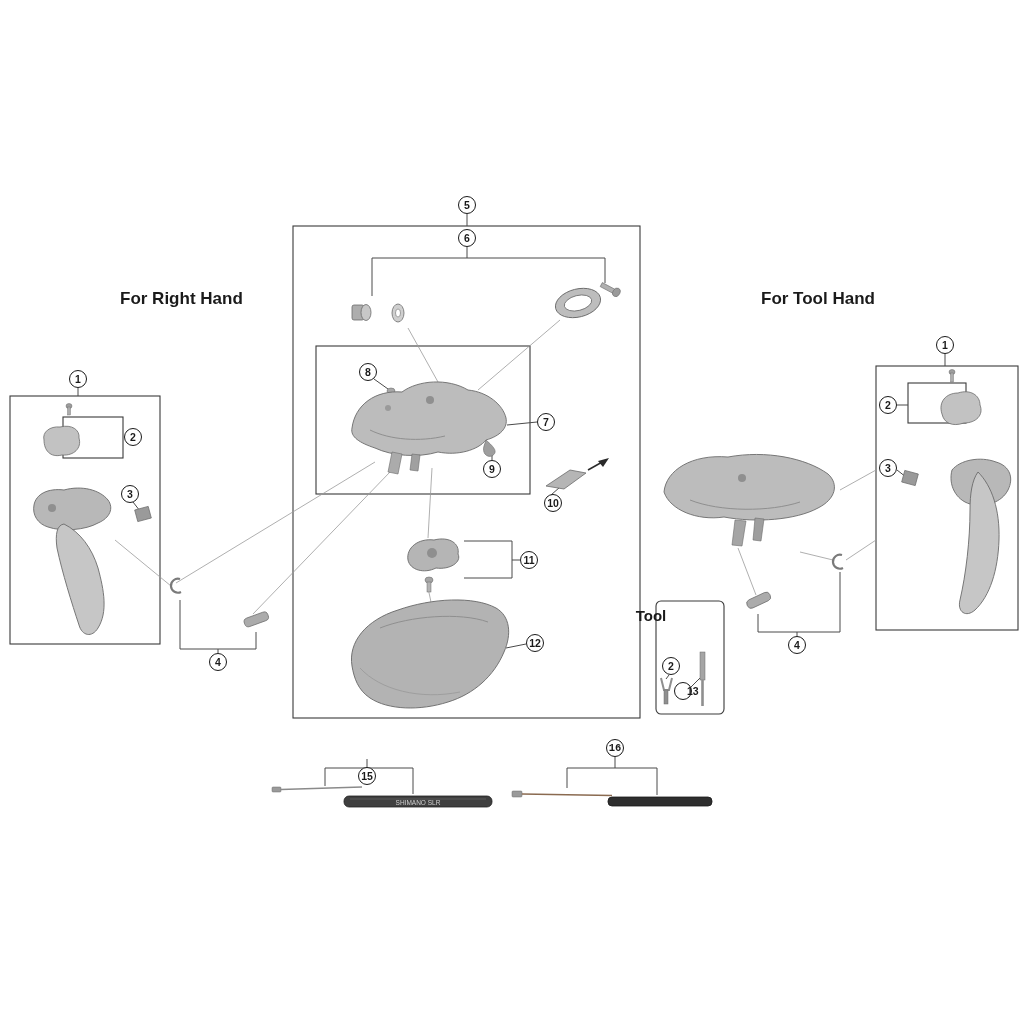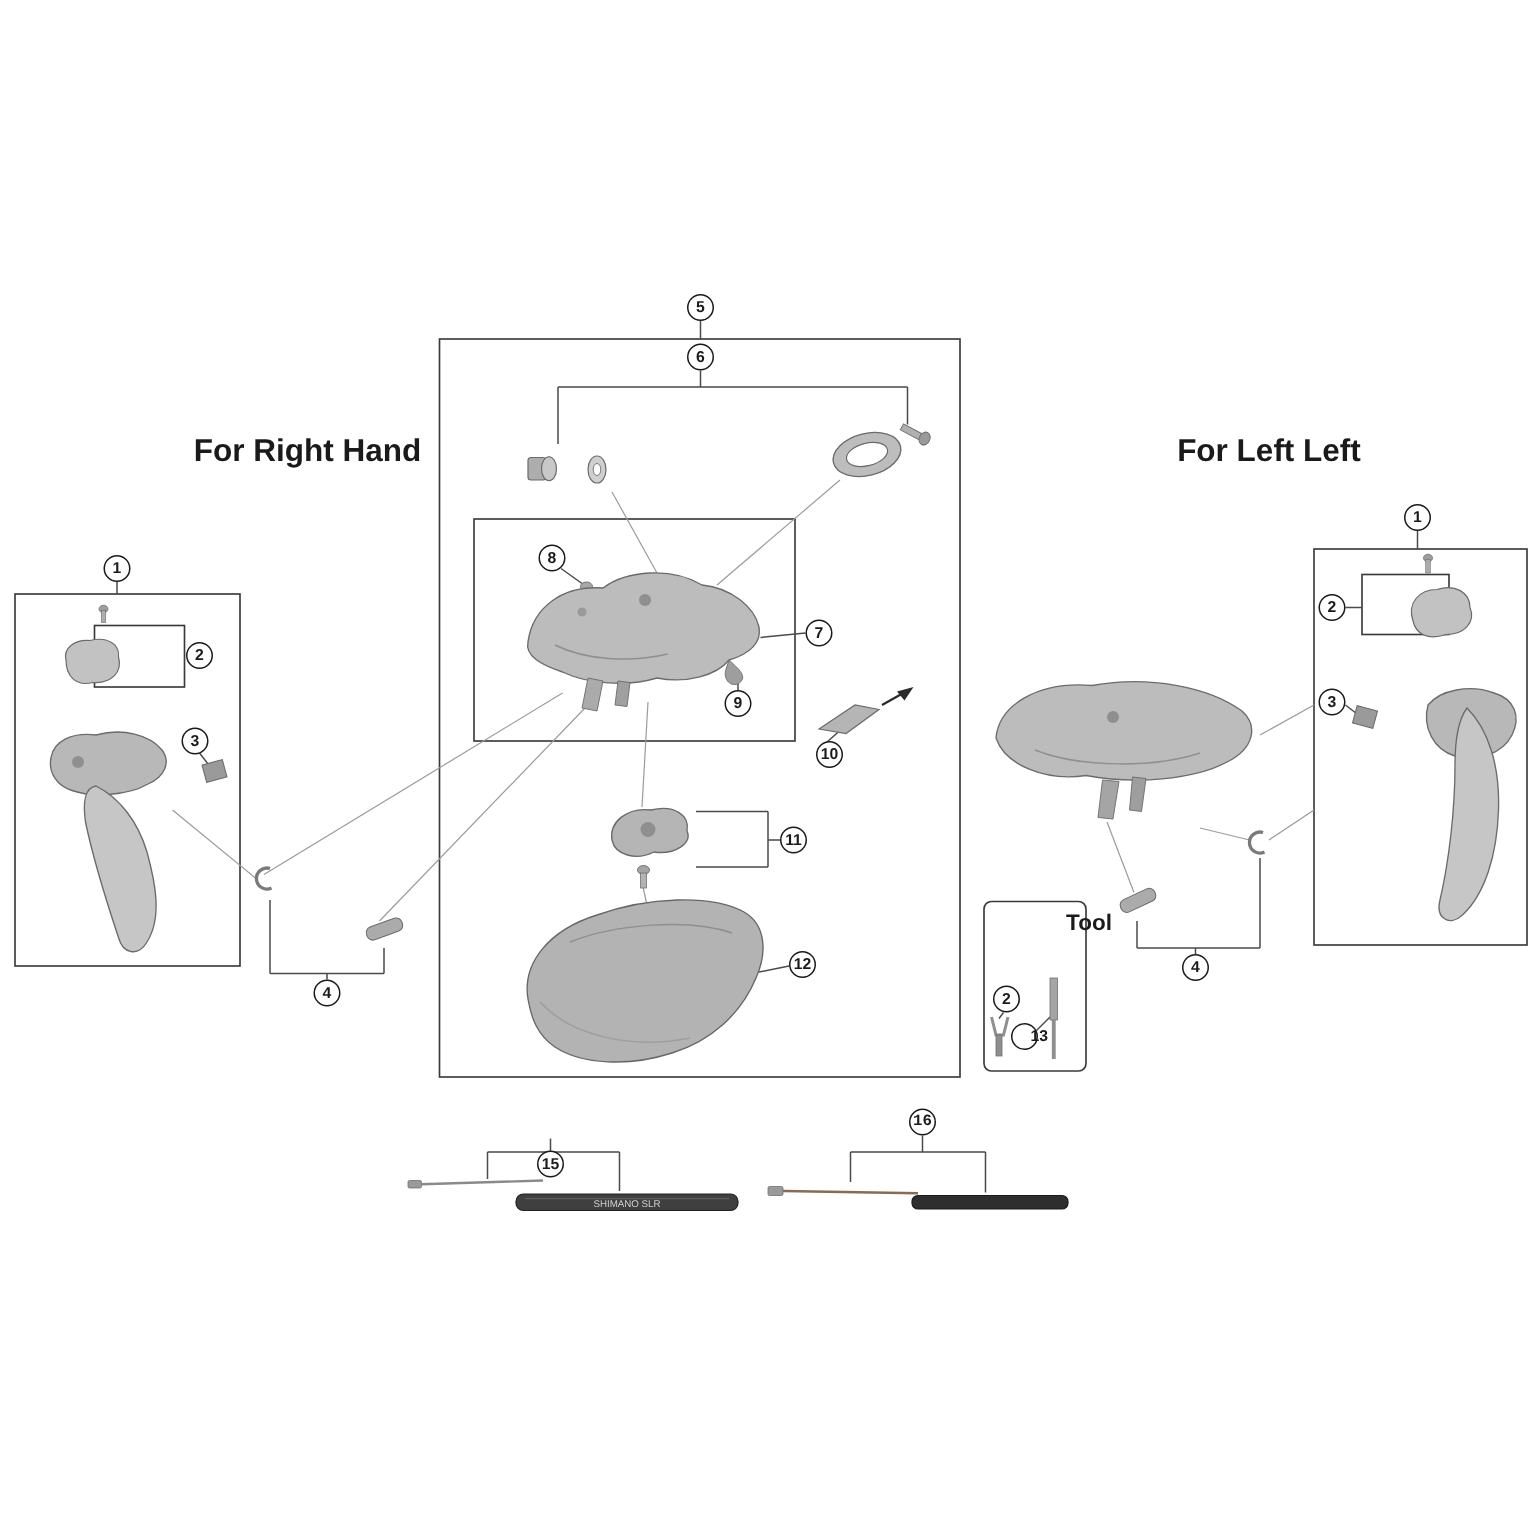--- a/index.html
+++ b/index.html
@@ -7,21 +7,21 @@
     position:relative;width:1024px;height:1024px;background:#ffffff;
     font-family:"Liberation Sans", sans-serif;overflow:hidden;
   }
   #diagram-svg{position:absolute;left:0;top:0;width:1024px;height:1024px;}
   .callout{
     position:absolute;width:18px;height:18px;border:1.3px solid #1a1a1a;border-radius:50%;
     background:#ffffff;color:#1a1a1a;font-size:10.5px;font-weight:bold;
     text-align:center;line-height:17px;box-sizing:border-box;z-index:3;
   }
   .hand-label{
-    position:absolute;width:170px;text-align:center;font-size:21px;font-weight:bold;
+    position:absolute;width:170px;font-size:17px;font-weight:bold;
     color:#1a1a1a;z-index:2;
   }
   .tool-label{
     position:absolute;width:68px;text-align:center;font-size:15px;font-weight:bold;
     color:#1a1a1a;z-index:3;
   }
 </style>
 </head>
 <body>
 
@@ -192,22 +192,22 @@
     <g>
       <rect x="512" y="791" width="10" height="6" rx="1" fill="#9a9a9a" stroke="#6b6b6b" stroke-width="0.5"></rect>
       <path d="M522,794 L612,795.5" stroke="#8a6a50" stroke-width="1.6" fill="none"></path>
     </g>
     <g>
       <rect x="608" y="797" width="104" height="9" rx="4" fill="#2e2e2e" stroke="#1a1a1a" stroke-width="0.8"></rect>
     </g>
   </svg>
 
   <div class="hand-label" style="left:120px;top:289px;">For Right Hand</div>
-  <div class="hand-label" style="left:761px;top:289px;">For Left Left</div>
-  <div class="tool-label" style="left:692px;top:607px;">Tool</div>
+  <div class="hand-label" style="left:761px;top:289px;">For Tool Hand</div>
+  <div class="tool-label" style="left:617px;top:607px;">Tool</div>
 
   <div>
     <div class="callout" style="left:69px;top:370px;">1</div>
     <div class="callout" style="left:124px;top:428px;">2</div>
     <div class="callout" style="left:121px;top:485px;">3</div>
     <div class="callout" style="left:209px;top:653px;">4</div>
     <div class="callout" style="left:458px;top:196px;">5</div>
     <div class="callout" style="left:458px;top:229px;">6</div>
     <div class="callout" style="left:537px;top:413px;">7</div>
     <div class="callout" style="left:359px;top:363px;">8</div>

